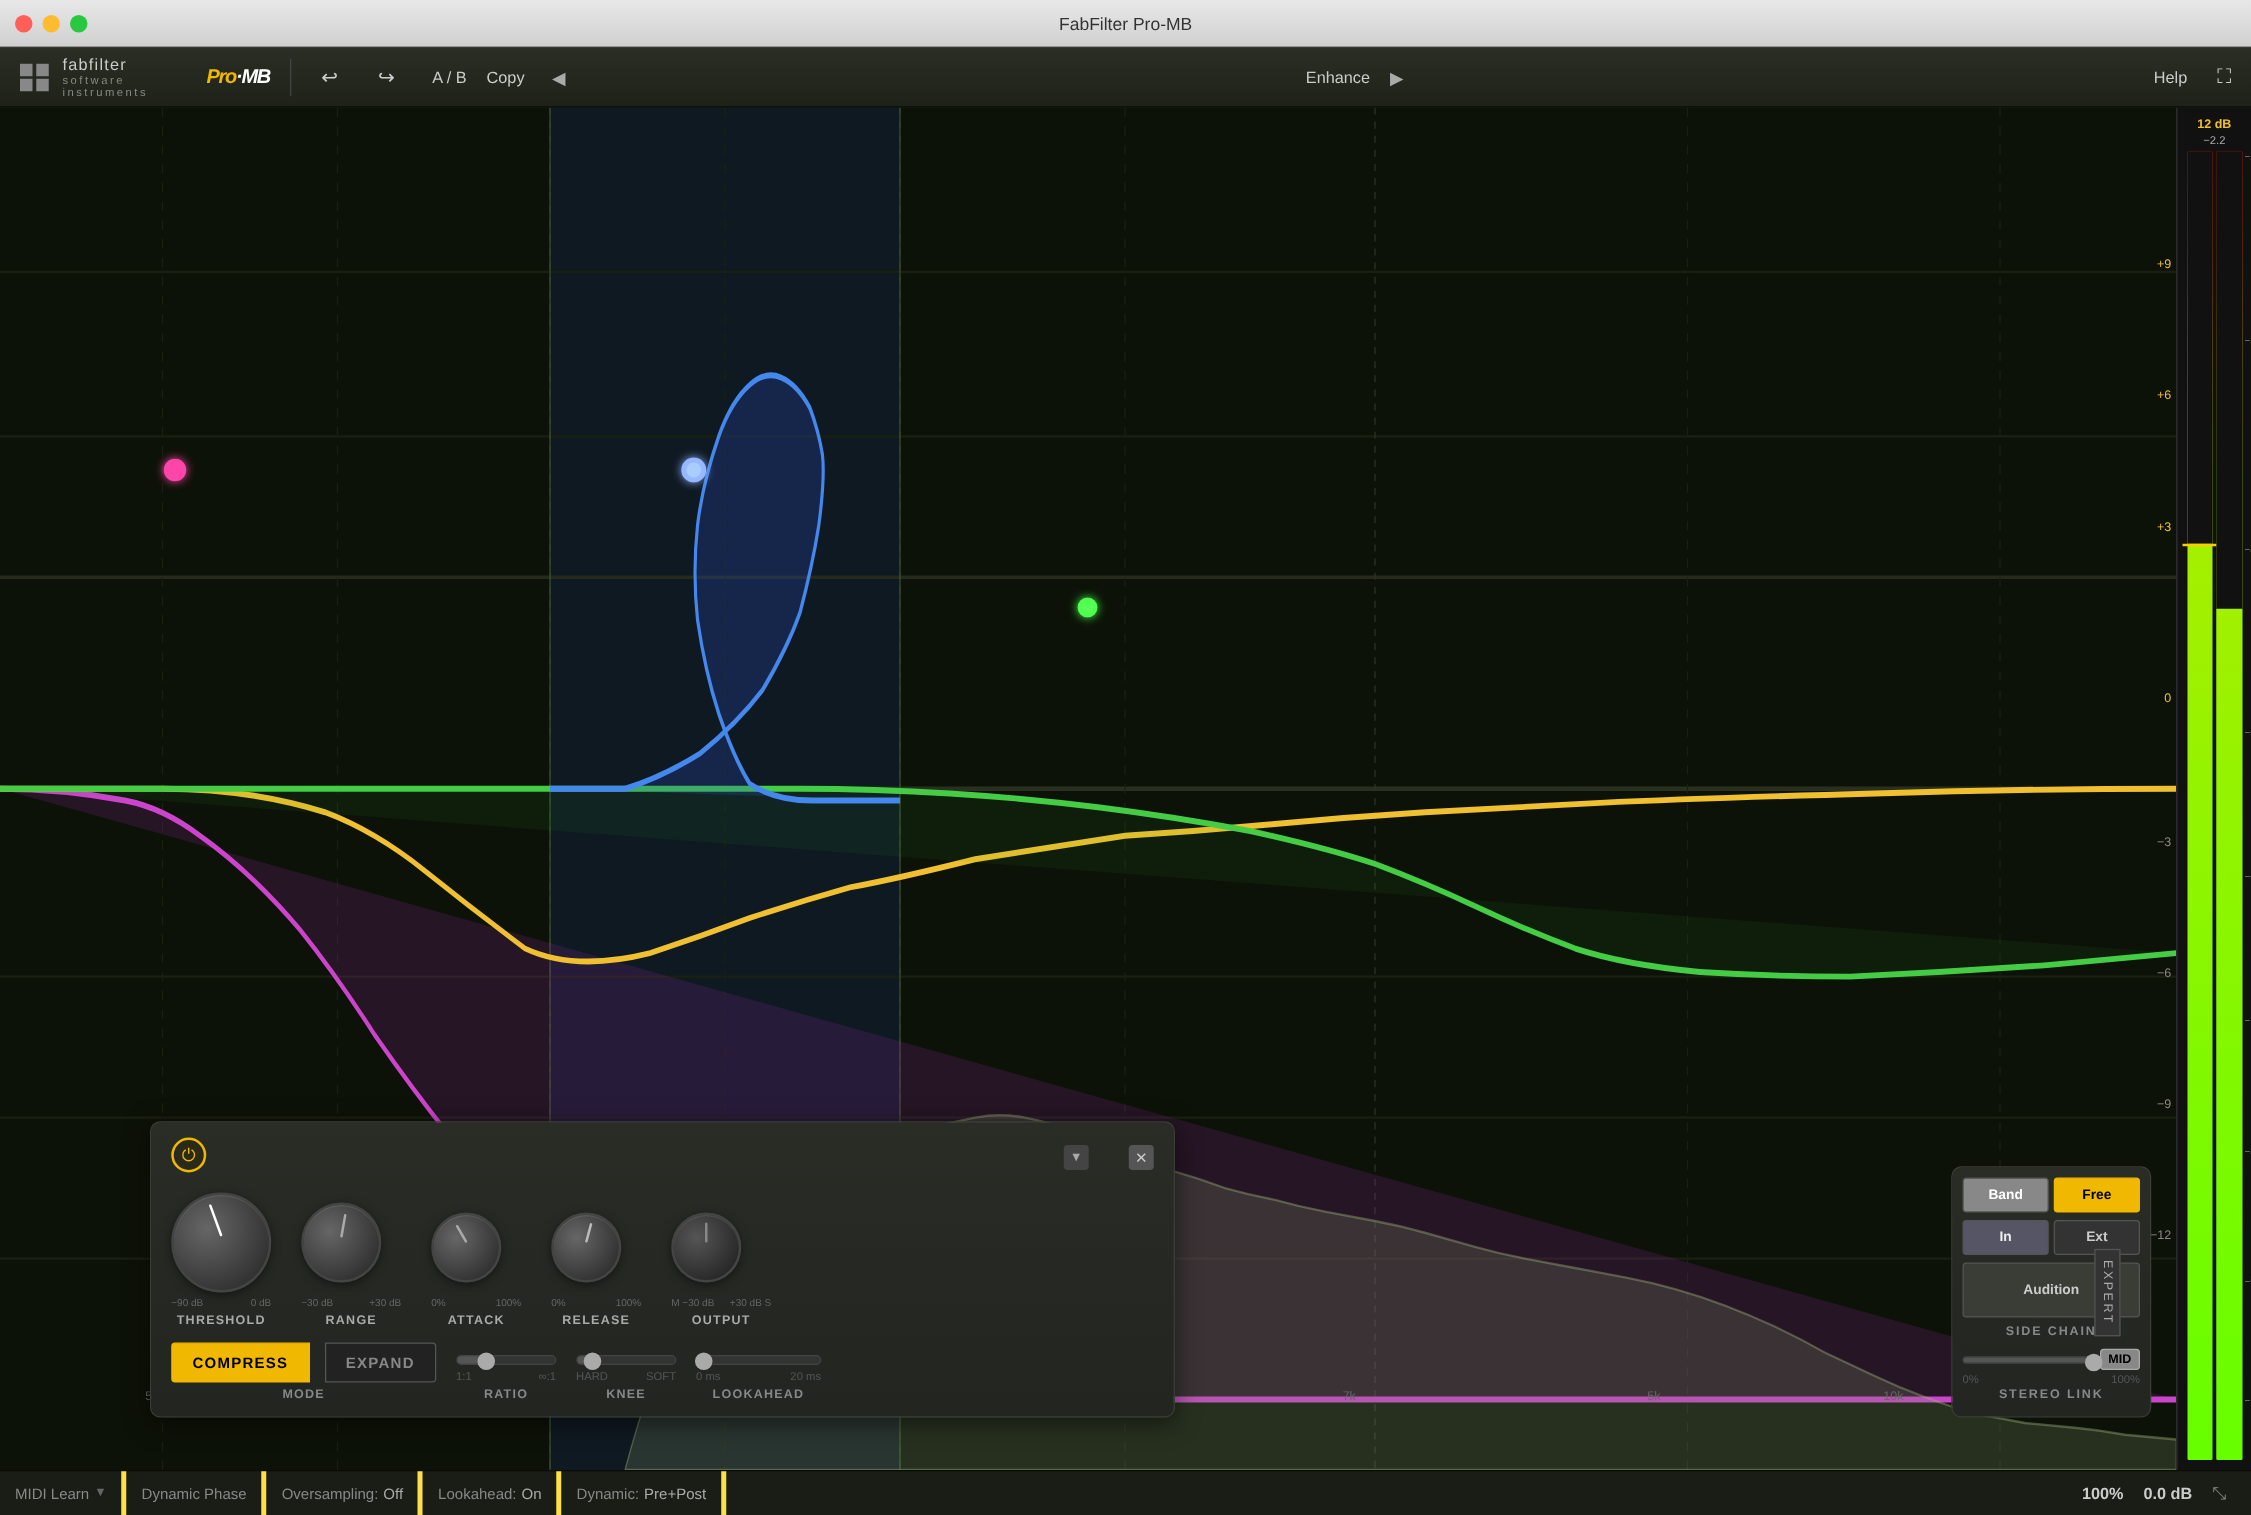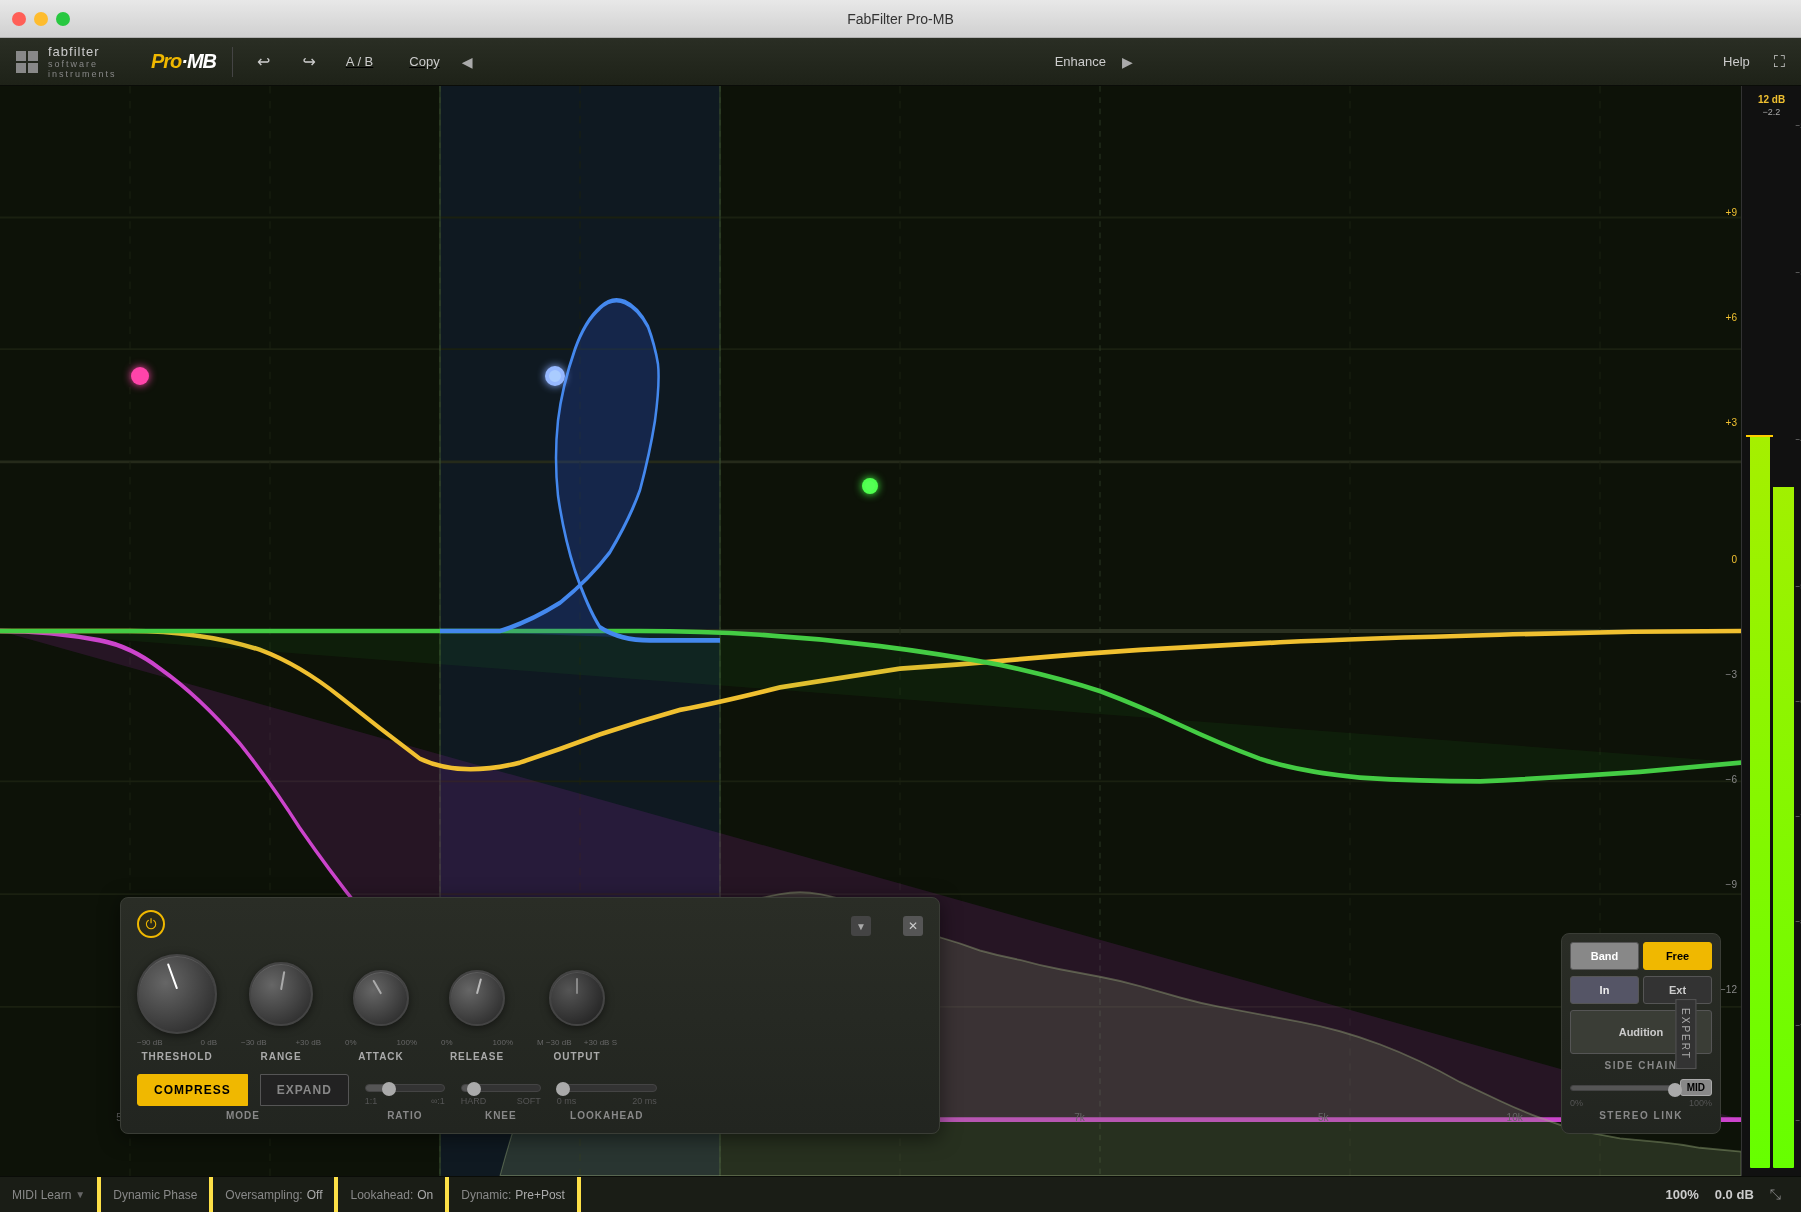--- a/index.html
+++ b/index.html
@@ -93,21 +93,21 @@
       color: #ccc;
       font-weight: 300;
       letter-spacing: 1px;
     }
     .logo-sub {
       font-size: 9px;
       color: #888;
       letter-spacing: 2px;
     }
     .logo-promB {
-      font-size: 20px;
+      font-size: 16px;
       font-weight: bold;
       color: #f0b800;
       font-style: italic;
       letter-spacing: -1px;
     }
     .logo-promB span {
       color: #fff;
     }
     .toolbar-divider {
       width: 1px;
@@ -119,22 +119,21 @@
       border: none;
       color: #ccc;
       font-size: 16px;
       cursor: pointer;
       padding: 4px 8px;
       border-radius: 3px;
     }
     .ab-copy-area {
       display: flex;
       align-items: center;
-      gap: 24px;
-      text-decoration: underline;
+      gap: 4px;
     }
     .ab-btn, .copy-btn {
       color: #ccc;
       font-size: 13px;
       background: none;
       border: none;
       cursor: pointer;
       padding: 4px 6px;
     }
     .spacer { flex: 1; }
@@ -230,21 +229,20 @@
     .knobs-row {
       display: flex;
       align-items: flex-end;
       gap: 24px;
       margin-bottom: 12px;
     }
 
     .knob-group {
       display: flex;
       flex-direction: column;
-      align-items: center;
       gap: 4px;
     }
     .power-btn {
       width: 28px;
       height: 28px;
       border-radius: 50%;
       background: #333;
       border: 2px solid #555;
       color: #aaa;
       font-size: 14px;

